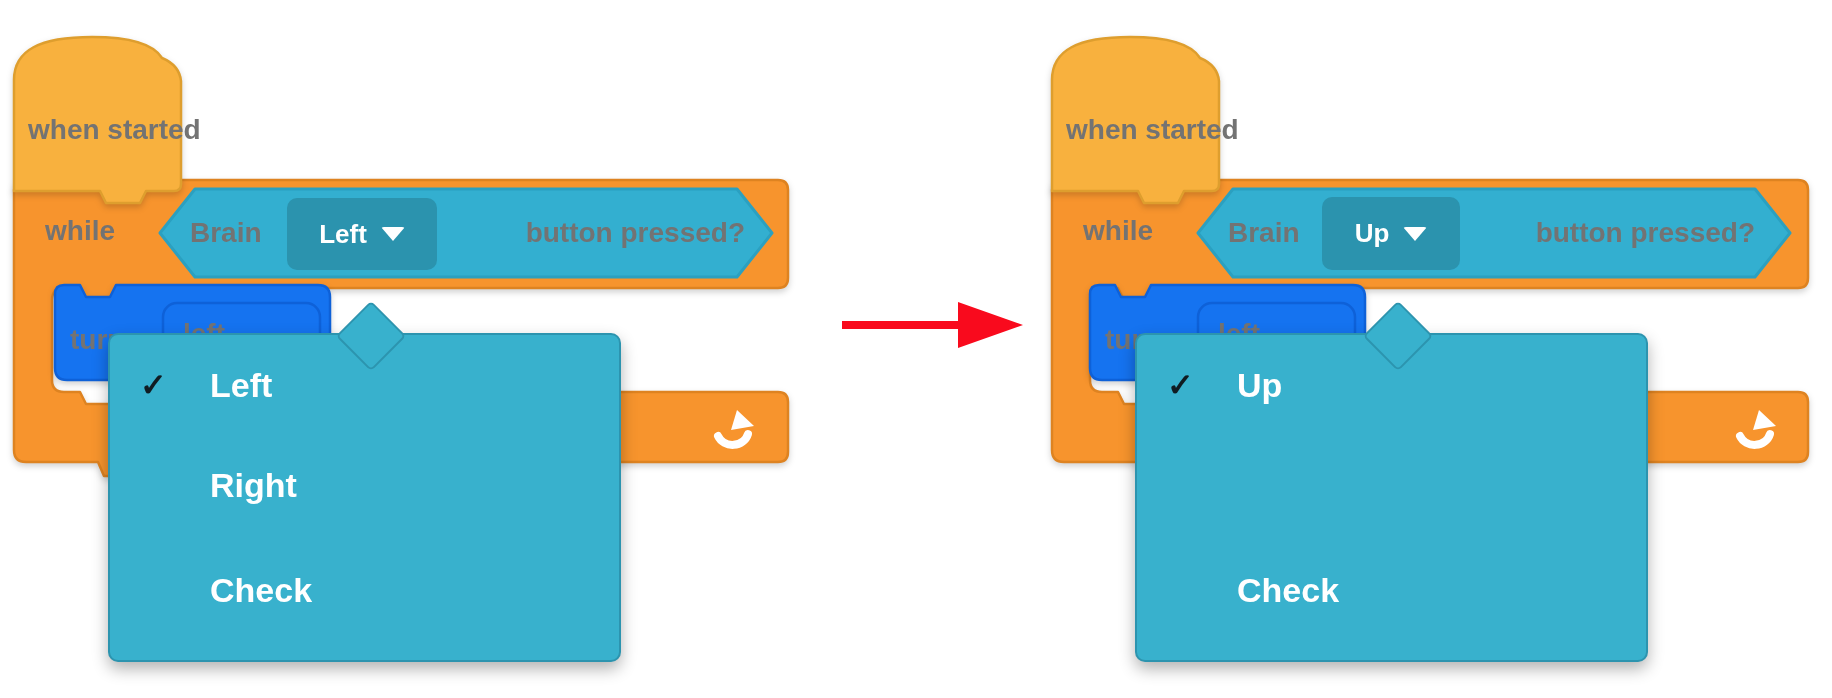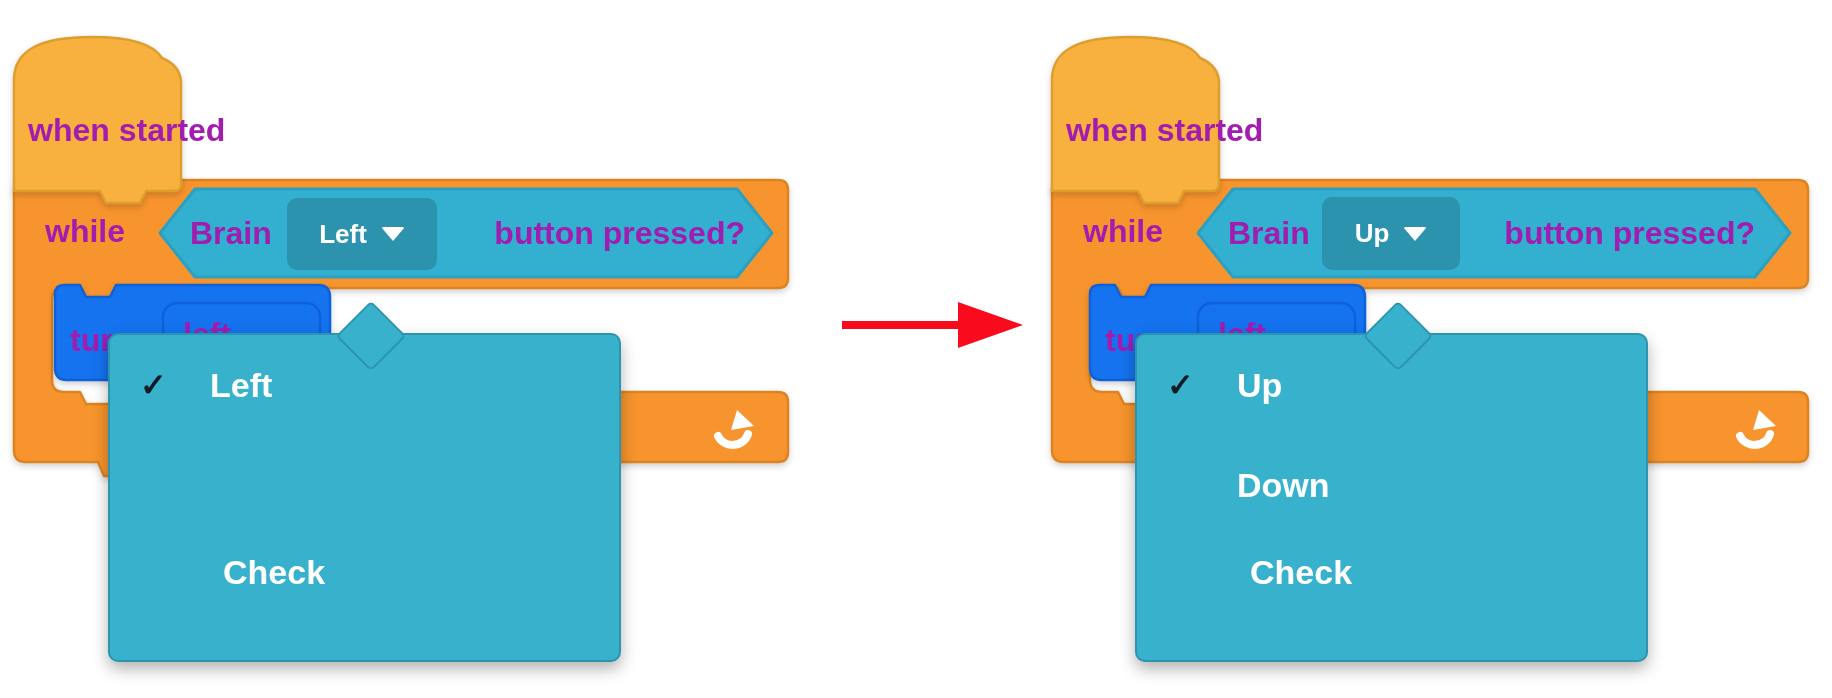--- a/index.html
+++ b/index.html
@@ -1,34 +1,34 @@
 <!DOCTYPE html>
 <html><head>
 <meta charset="utf-8">
 <style>
   html,body{margin:0;padding:0;background:#fff;}
   .canvas{position:relative;width:1832px;height:698px;background:#ffffff;overflow:hidden;
           font-family:"Liberation Sans",sans-serif;font-weight:bold;}
   svg{position:absolute;left:0;top:0;}
   .blocks-layer{z-index:1;}
   .g-shadow{filter:drop-shadow(0 3px 3px rgba(0,0,0,0.18));}
-  .txt{position:absolute;color:#a21caf;font-size:32px;line-height:32px;height:32px;white-space:nowrap;z-index:2;}
+  .txt{position:absolute;color:#737373;font-size:28px;line-height:32px;height:32px;white-space:nowrap;z-index:2;}
   .txt-center{text-align:right;}
   .dropdown-field{position:absolute;background:#2B93AE;border-radius:10px;display:flex;align-items:center;
                   justify-content:center;gap:14px;color:#fff;font-size:26px;z-index:2;cursor:pointer;}
   .caret{width:0;height:0;border-left:12px solid transparent;border-right:12px solid transparent;
          border-top:14px solid #ffffff;border-radius:3px;}
   .popup{position:absolute;width:509px;height:325px;background:#38B1CD;border:2px solid rgba(13,76,96,0.28);
          border-radius:10px;z-index:3;box-shadow:0 7px 16px rgba(0,0,0,0.30);}
   .popup-tip{position:absolute;left:236px;top:-24px;width:46px;height:46px;background:#38B1CD;
              border:2px solid rgba(13,76,96,0.28);border-radius:5px;transform:rotate(45deg);z-index:-1;}
   .menu-item{position:absolute;left:0;right:0;height:40px;display:flex;align-items:center;cursor:pointer;}
   .mi-check{width:72px;padding-left:30px;box-sizing:border-box;font-size:32px;color:#101c22;line-height:40px;}
   .mi-label{color:#fff;font-size:34px;line-height:40px;padding-left:28px;}
-  .row1{top:30px;} .row2{top:130px;} .row3{top:217px;padding-left:13px;}
+  .row1{top:30px;} .row2{top:130px;} .row3{top:235px;}
 </style>
 </head>
 <body>
 
 <div class="canvas">
 
   <svg class="blocks-layer" width="1832" height="698" viewBox="0 0 1832 698">
 
     <g class="g-shadow">
       <path d="M24,180 L100,180 L106,190 L140,190 L146,180 L778,180 Q788,180 788,190
@@ -91,20 +91,24 @@
   <span class="txt txt-center" style="left:460px;top:217px;width:285px;">button pressed?</span>
   <span class="txt" style="left:70px;top:324px;">turn</span>
   <span class="txt" style="left:183px;top:318px;">left</span>
 
   <div class="popup" style="left:108px;top:333px;">
     <div class="popup-tip"></div>
     <div class="menu-item row1">
       <span class="mi-check">✓</span>
       <span class="mi-label">Left</span>
     </div>
+    <div class="menu-item row2">
+      <span class="mi-check"></span>
+      <span class="mi-label">Right</span>
+    </div>
     <div class="menu-item row3">
       <span class="mi-check"></span>
       <span class="mi-label">Check</span>
     </div>
   </div>
 
   <span class="txt" style="left:1066px;top:114px;">when started</span>
   <span class="txt" style="left:1083px;top:215px;">while</span>
   <span class="txt" style="left:1228px;top:217px;">Brain</span>
   <div class="dropdown-field" style="left:1322px;top:197px;width:138px;height:73px;">
@@ -114,23 +118,19 @@
   <span class="txt txt-center" style="left:1470px;top:217px;width:285px;">button pressed?</span>
   <span class="txt" style="left:1105px;top:324px;">turn</span>
   <span class="txt" style="left:1218px;top:318px;">left</span>
 
   <div class="popup" style="left:1135px;top:333px;">
     <div class="popup-tip"></div>
     <div class="menu-item row1">
       <span class="mi-check">✓</span>
       <span class="mi-label">Up</span>
     </div>
-    <div class="menu-item row2">
-      <span class="mi-check"></span>
-      <span class="mi-label">Down</span>
-    </div>
     <div class="menu-item row3">
       <span class="mi-check"></span>
       <span class="mi-label">Check</span>
     </div>
   </div>
 
 </div>
 
 </body></html>

